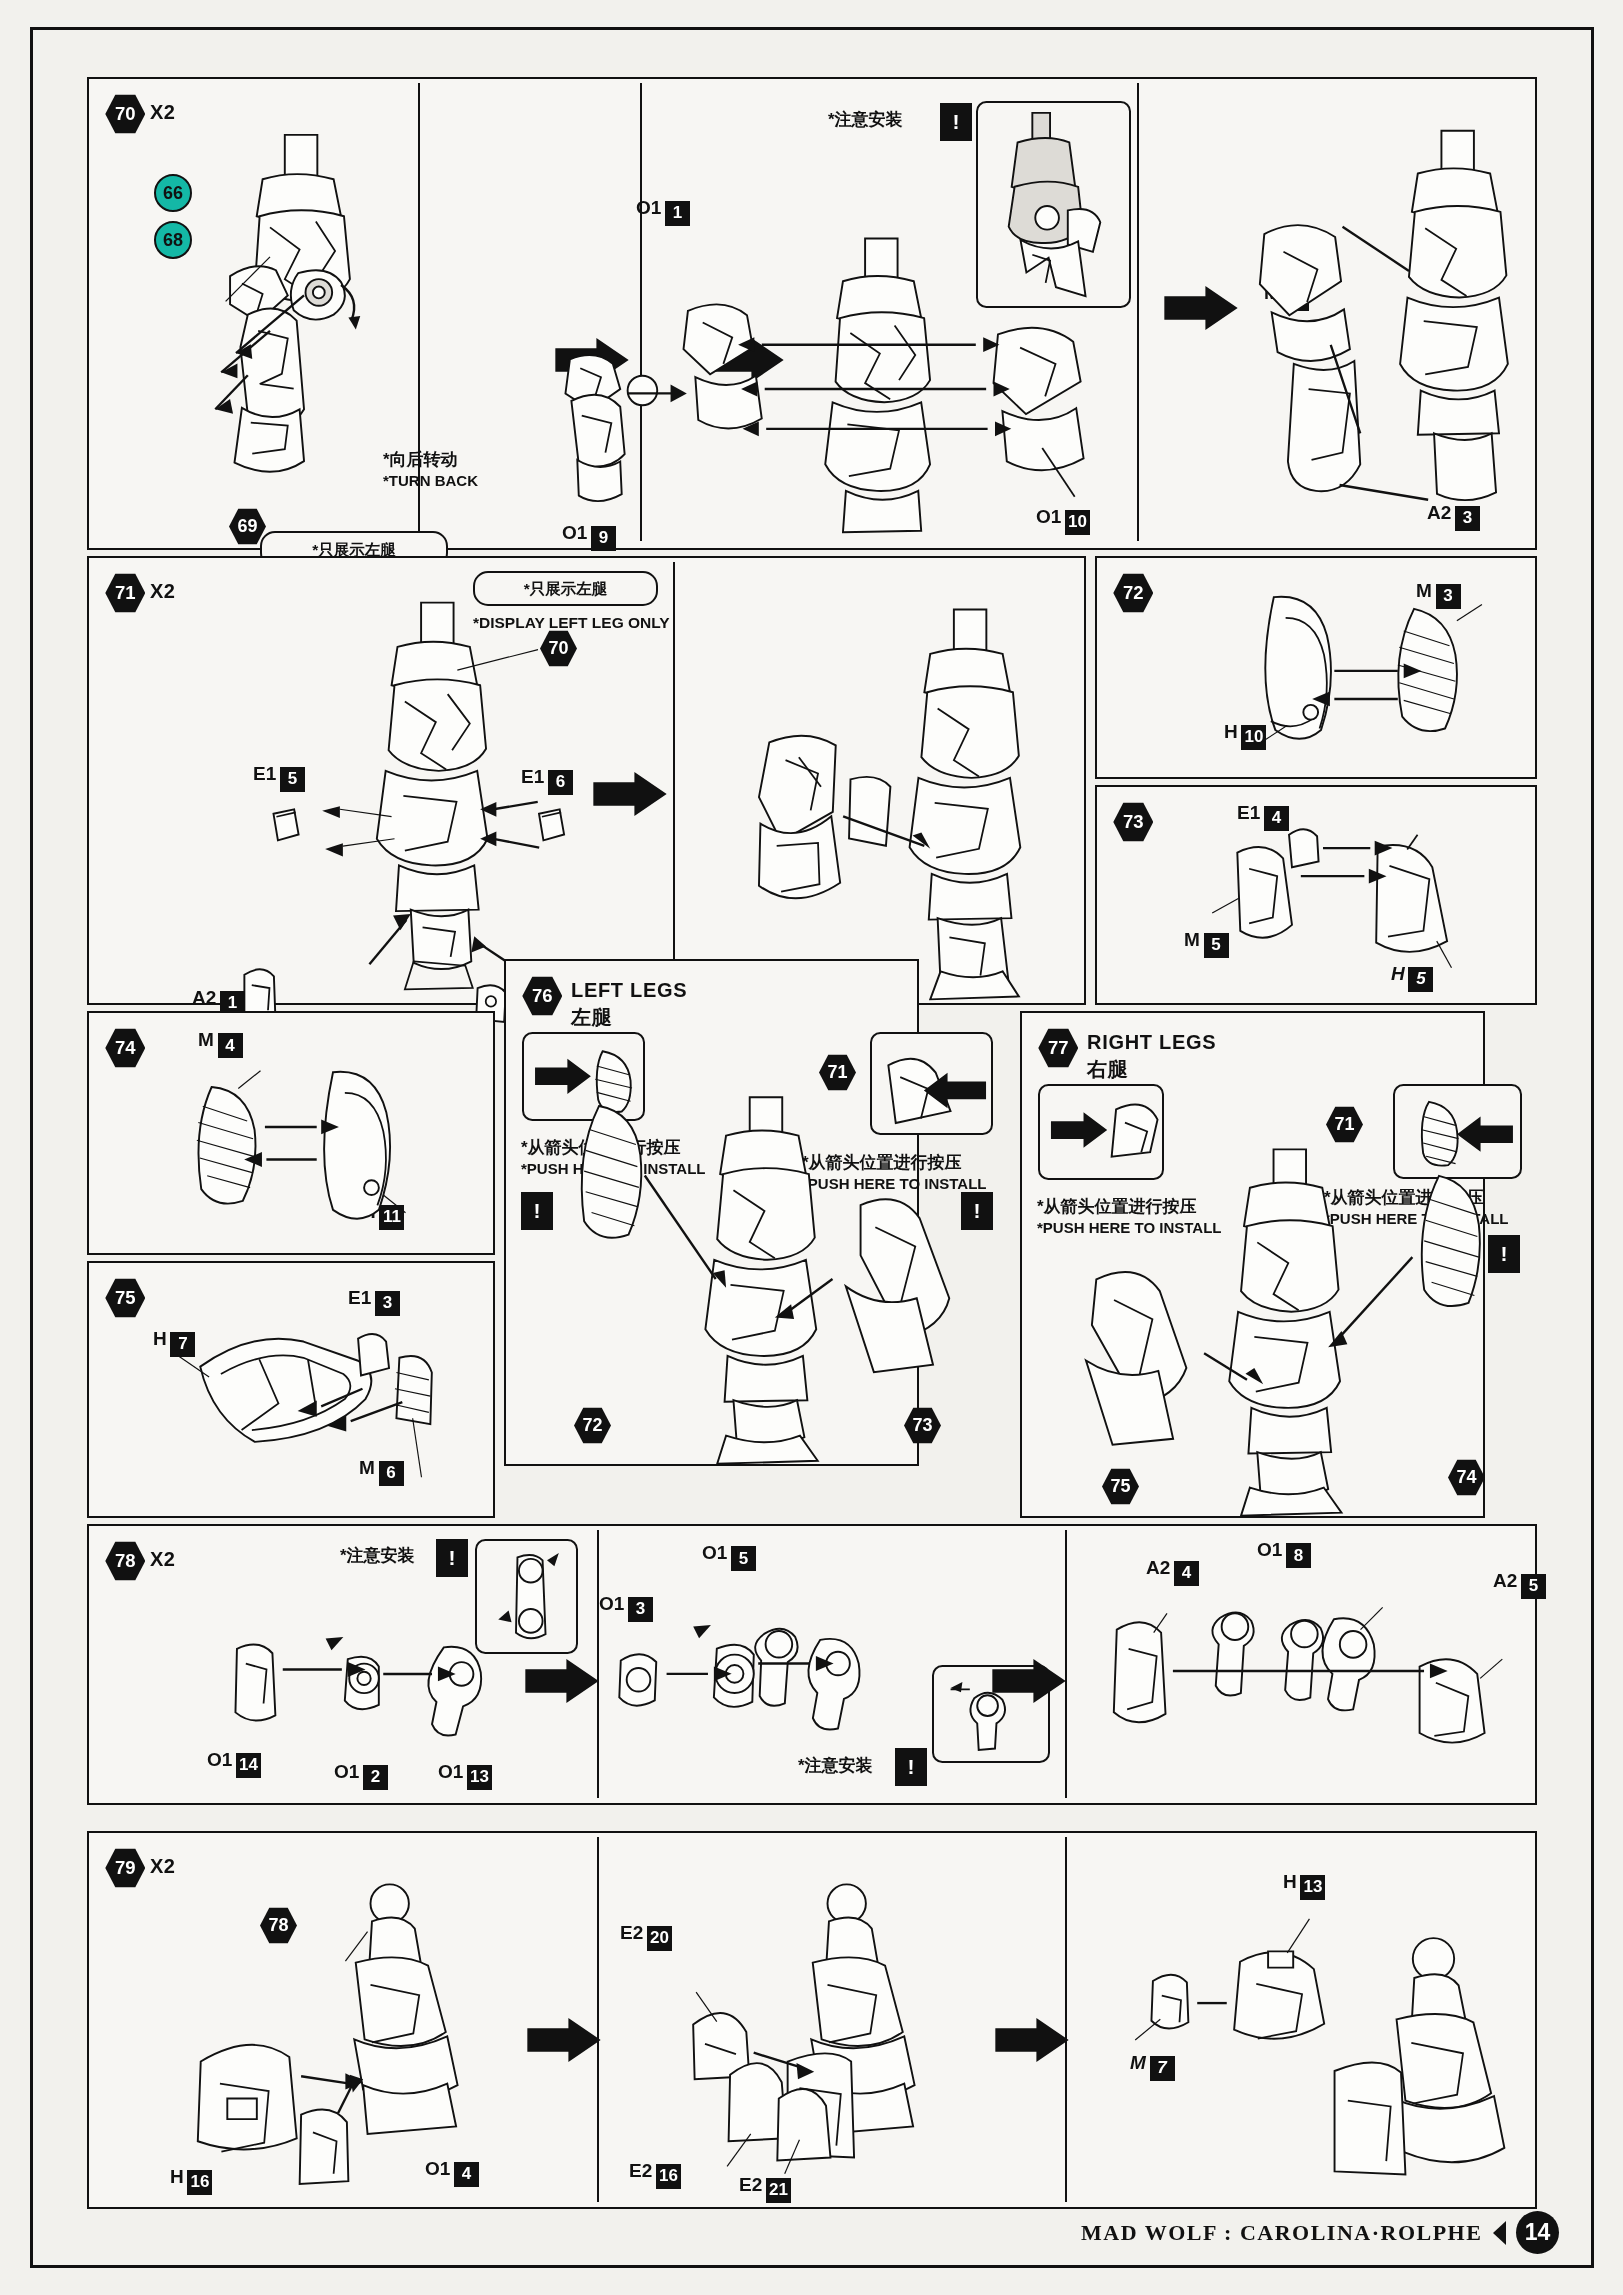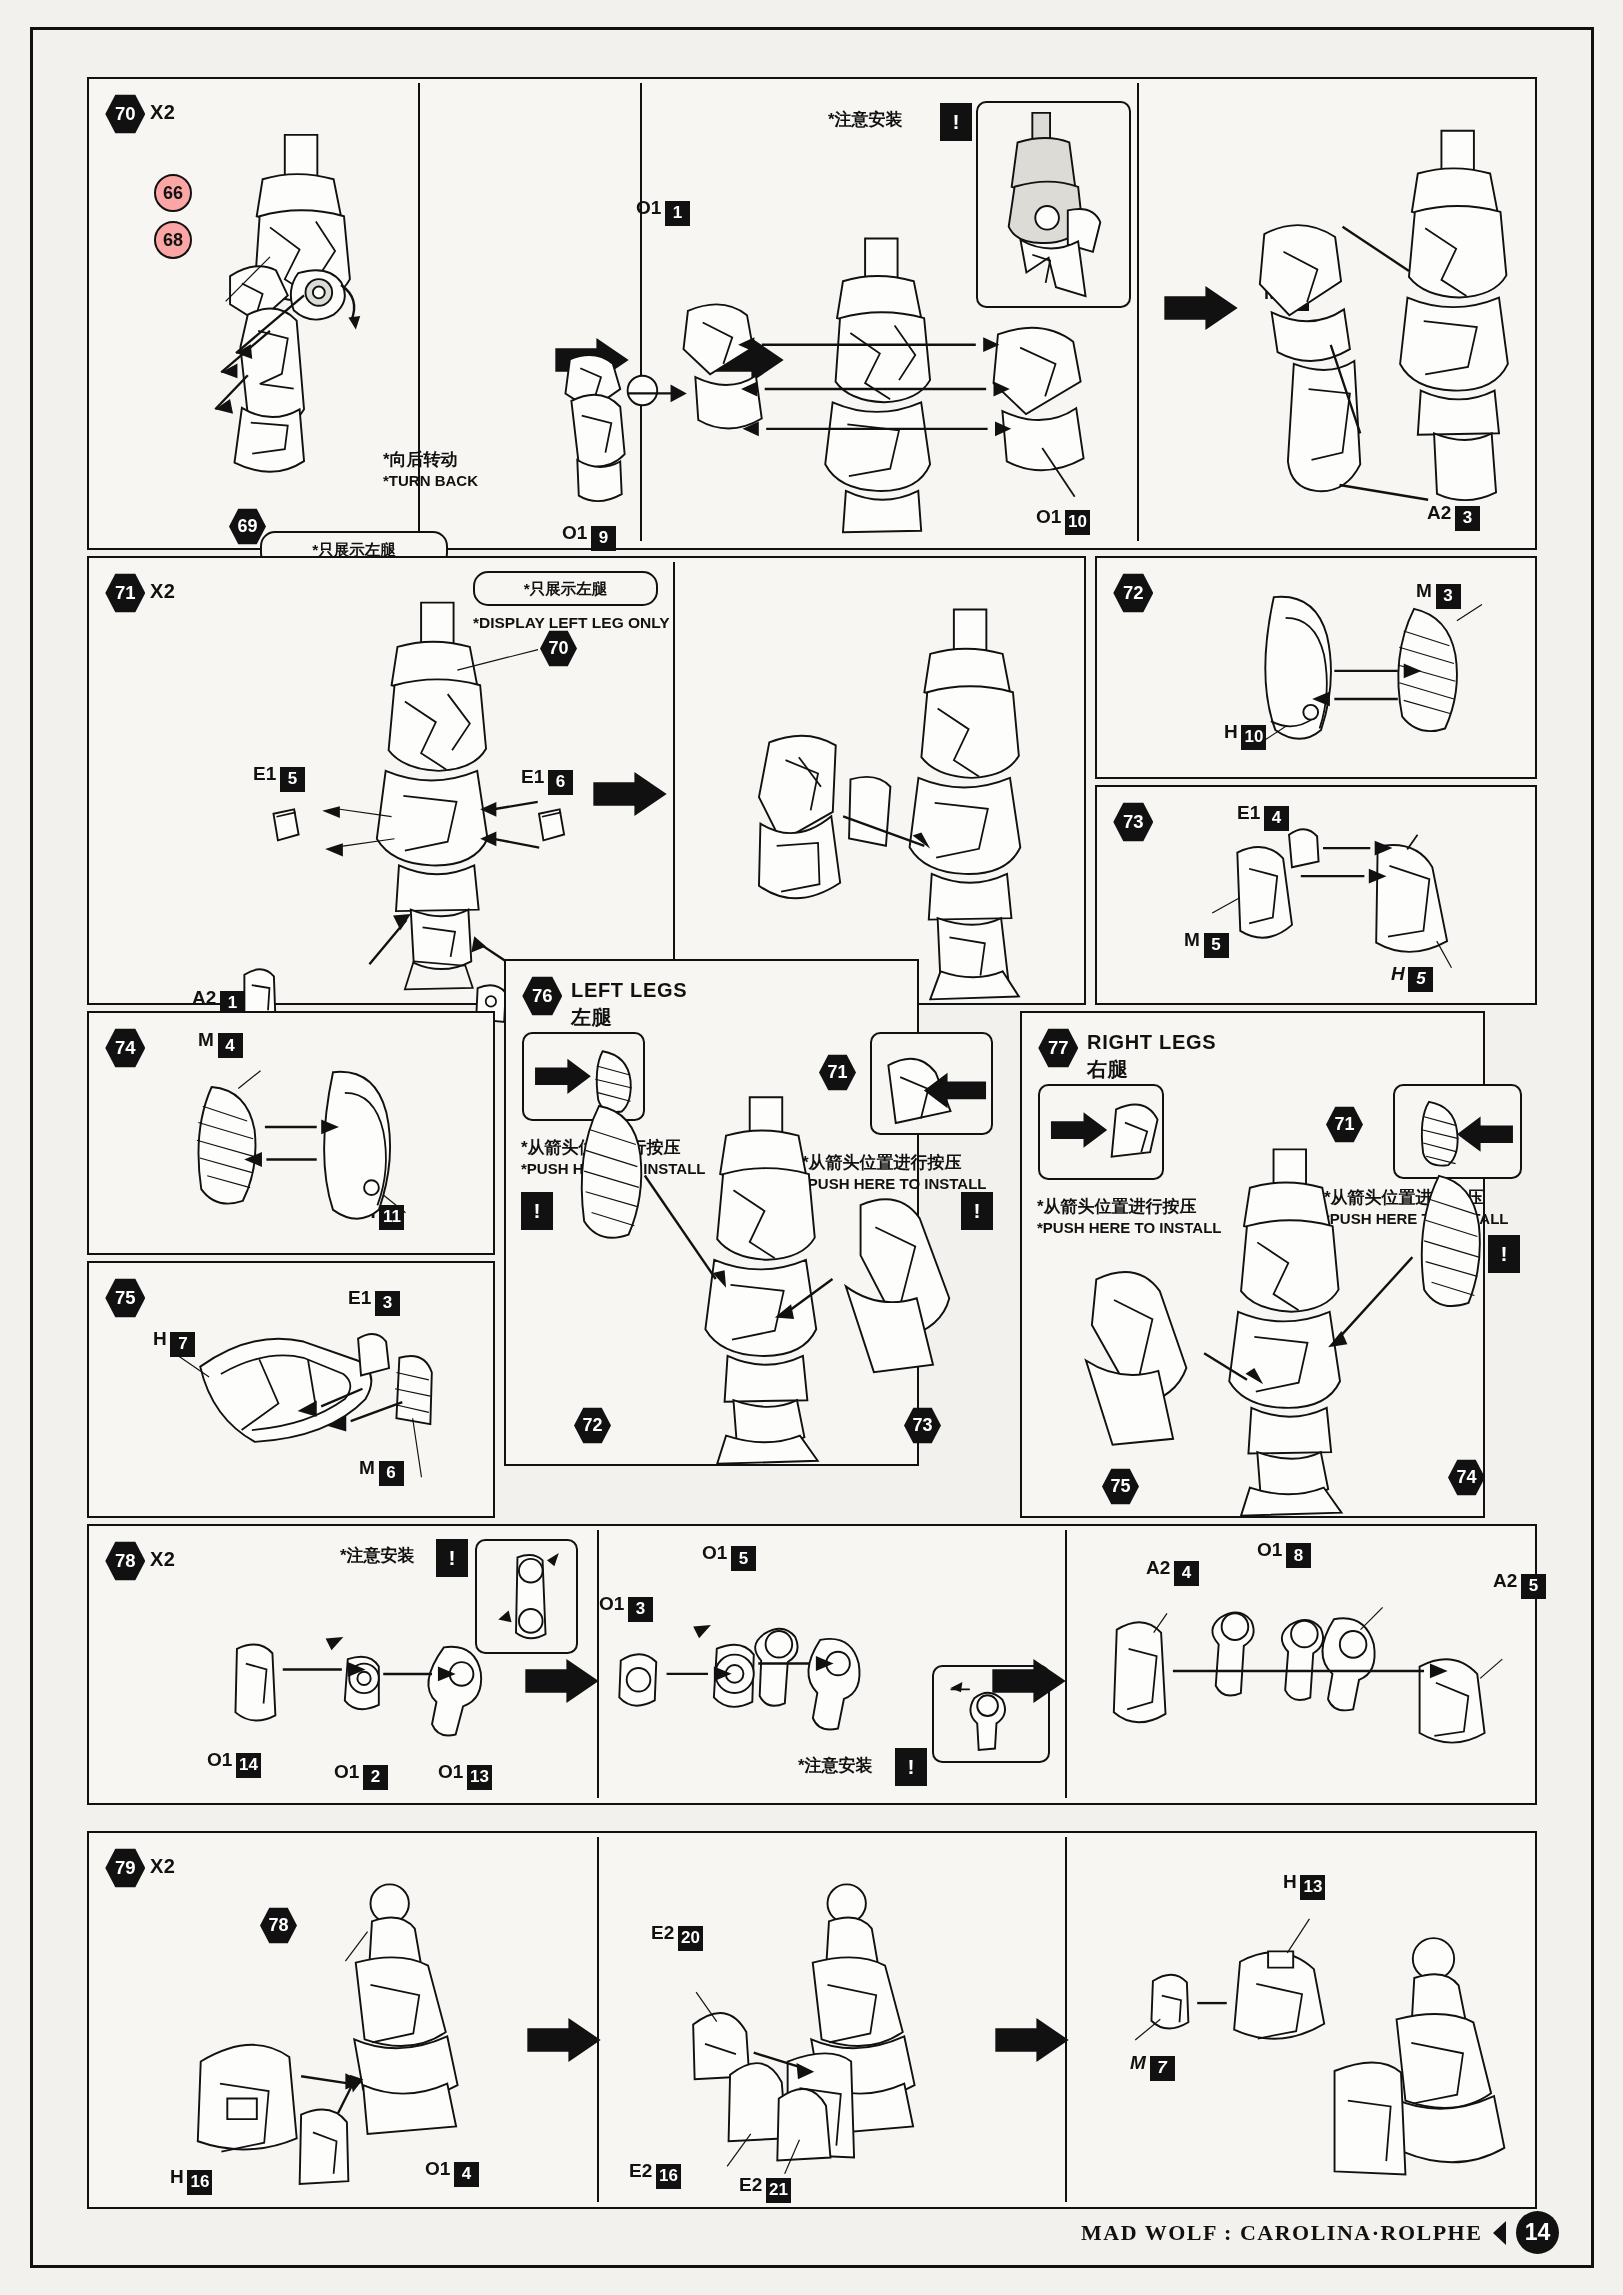--- a/index.html
+++ b/index.html
@@ -6,21 +6,21 @@
   body{width:1624px;height:2295px;font-family:"Liberation Sans",sans-serif;color:#111;}
   .page{position:relative;width:1624px;height:2295px;background:#f2f1ed;box-sizing:border-box;}
   .page-border{position:absolute;left:30px;top:27px;right:30px;bottom:27px;border:3.7px solid #111;box-sizing:border-box;}
   .panel{position:absolute;border:2.2px solid #111;background:#f7f6f3;box-sizing:border-box;}
   .divider{position:absolute;background:#111;}
   .stepnum{position:absolute;width:40px;height:40px;background:#111;color:#fff;font-weight:bold;font-size:18.5px;
       display:flex;align-items:center;justify-content:center;
       clip-path:polygon(25% 2%,75% 2%,100% 50%,75% 98%,25% 98%,0% 50%);}
   .xn{position:absolute;font-size:20px;font-weight:bold;letter-spacing:0.4px;}
   .partnum{position:absolute;width:34px;height:34px;border:2.2px solid #111;border-radius:50%;
-      display:flex;align-items:center;justify-content:center;font-size:18px;font-weight:bold;background:#fca5a5;}
+      display:flex;align-items:center;justify-content:center;font-size:18px;font-weight:bold;background:#14b8a6;}
   .hexnum{position:absolute;width:37px;height:37px;background:#111;color:#fff;font-size:18px;font-weight:bold;
       display:flex;align-items:center;justify-content:center;
       clip-path:polygon(25% 2%,75% 2%,100% 50%,75% 98%,25% 98%,0% 50%);}
   .lbl{position:absolute;font-size:19px;font-weight:bold;white-space:nowrap;}
   .lbl .sq{display:inline-flex;align-items:center;justify-content:center;width:25px;height:25px;background:#111;color:#fff;
       font-size:17px;font-weight:bold;margin-left:3.7px;vertical-align:-4.4px;}
   .lbl .code{letter-spacing:0px;}
   .cn{position:absolute;font-size:17px;font-weight:bold;white-space:nowrap;line-height:1.25;}
   .cn small{font-size:15px;font-weight:bold;}
   .notebox{position:absolute;border:2.2px solid #111;border-radius:15px;background:#f7f6f3;
@@ -656,21 +656,21 @@
       <span class="code">H</span><span class="sq">16</span>
     </div>
     <div class="lbl" style="left:336px;top:325px;">
       <span class="code">O1</span><span class="sq">4</span>
     </div>
 
     <svg class="arrowblk" style="left:438px;top:185px;" width="74" height="44" viewBox="0 0 100 60">
         <path class="fillk" d="M0 14 h56 v-14 l44 30 l-44 30 v-14 h-56z"></path>
       </svg>
 
-    <div class="lbl" style="left:562px;top:89px;">
+    <div class="lbl" style="left:531px;top:89px;">
       <span class="code">E2</span><span class="sq">20</span>
     </div>
     <div class="lbl" style="left:540px;top:327px;">
       <span class="code">E2</span><span class="sq">16</span>
     </div>
     <div class="lbl" style="left:650px;top:341px;">
       <span class="code">E2</span><span class="sq">21</span>
     </div>
     <svg style="position:absolute;left:517px;top:44px;" width="443" height="310" viewBox="0 0 600 420">
       <circle class="fillw" cx="326" cy="36" r="26"></circle>

